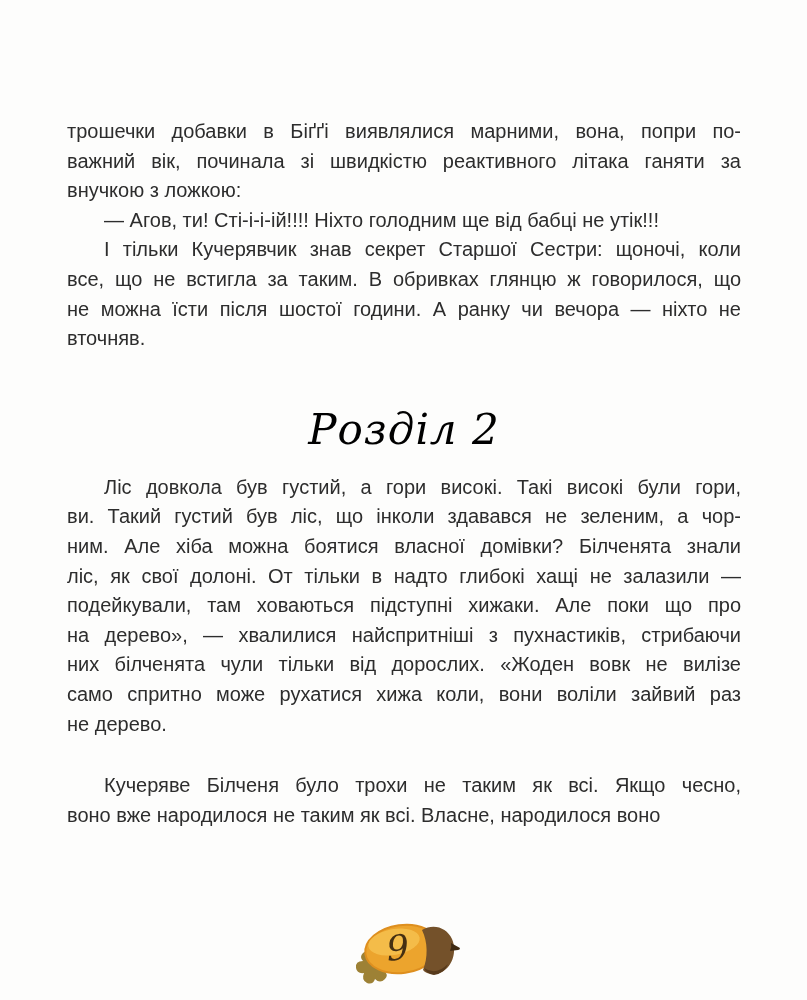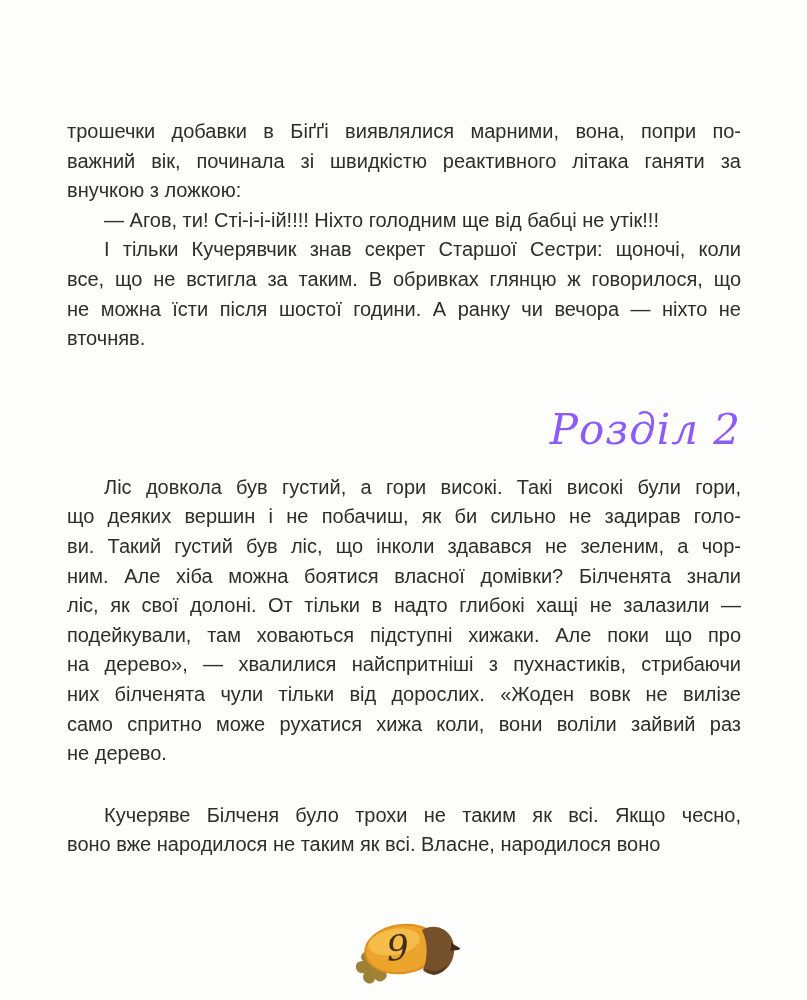--- a/index.html
+++ b/index.html
@@ -38,26 +38,26 @@
     text-align-last: justify;
     white-space: normal;
   }
   .line.last { text-align-last: left; }
   .line.indent { text-indent: 37px; }
   .chapter-heading {
     margin-top: 41px;
     margin-bottom: 8px;
     height: 70px;
     line-height: 70px;
-    text-align: right;
+    text-align: center;
     font-family: "DejaVu Serif", "Liberation Serif", serif;
     font-style: italic;
     font-size: 42px;
     letter-spacing: 1px;
-    color: #8b5cf6;
+    color: #000000;
   }
   .page-footer {
     position: absolute;
     left: 350px;
     top: 922px;
     width: 110px;
     height: 70px;
   }
   .acorn-svg { display: block; }
 </style>
@@ -82,21 +82,20 @@
           <div class="line">не можна їсти після шостої години. А ранку чи вечора — ніхто не</div>
           <div class="line last">вточняв.</div>
         </div>
       </div>
 
     <div class="chapter-heading">Розділ 2</div>
 
     <div id="bottom-paragraphs">
         <div class="paragraph">
           <div class="line indent">Ліс довкола був густий, а гори високі. Такі високі були гори,</div>
-          <div class="line">що деяких вершин і не побачиш, як би сильно не задирав голо-</div>
           <div class="line">ви. Такий густий був ліс, що інколи здавався не зеленим, а чор-</div>
           <div class="line">ним. Але хіба можна боятися власної домівки? Білченята знали</div>
           <div class="line">ліс, як свої долоні. От тільки в надто глибокі хащі не залазили —</div>
           <div class="line">подейкували, там ховаються підступні хижаки. Але поки що про</div>
           <div class="line">на дерево», — хвалилися найспритніші з пухнастиків, стрибаючи</div>
           <div class="line">них білченята чули тільки від дорослих. «Жоден вовк не вилізе</div>
           <div class="line">само спритно може рухатися хижа коли, вони воліли зайвий раз</div>
           <div class="line last">не дерево.</div>
         </div>
         <div class="paragraph spaced">

